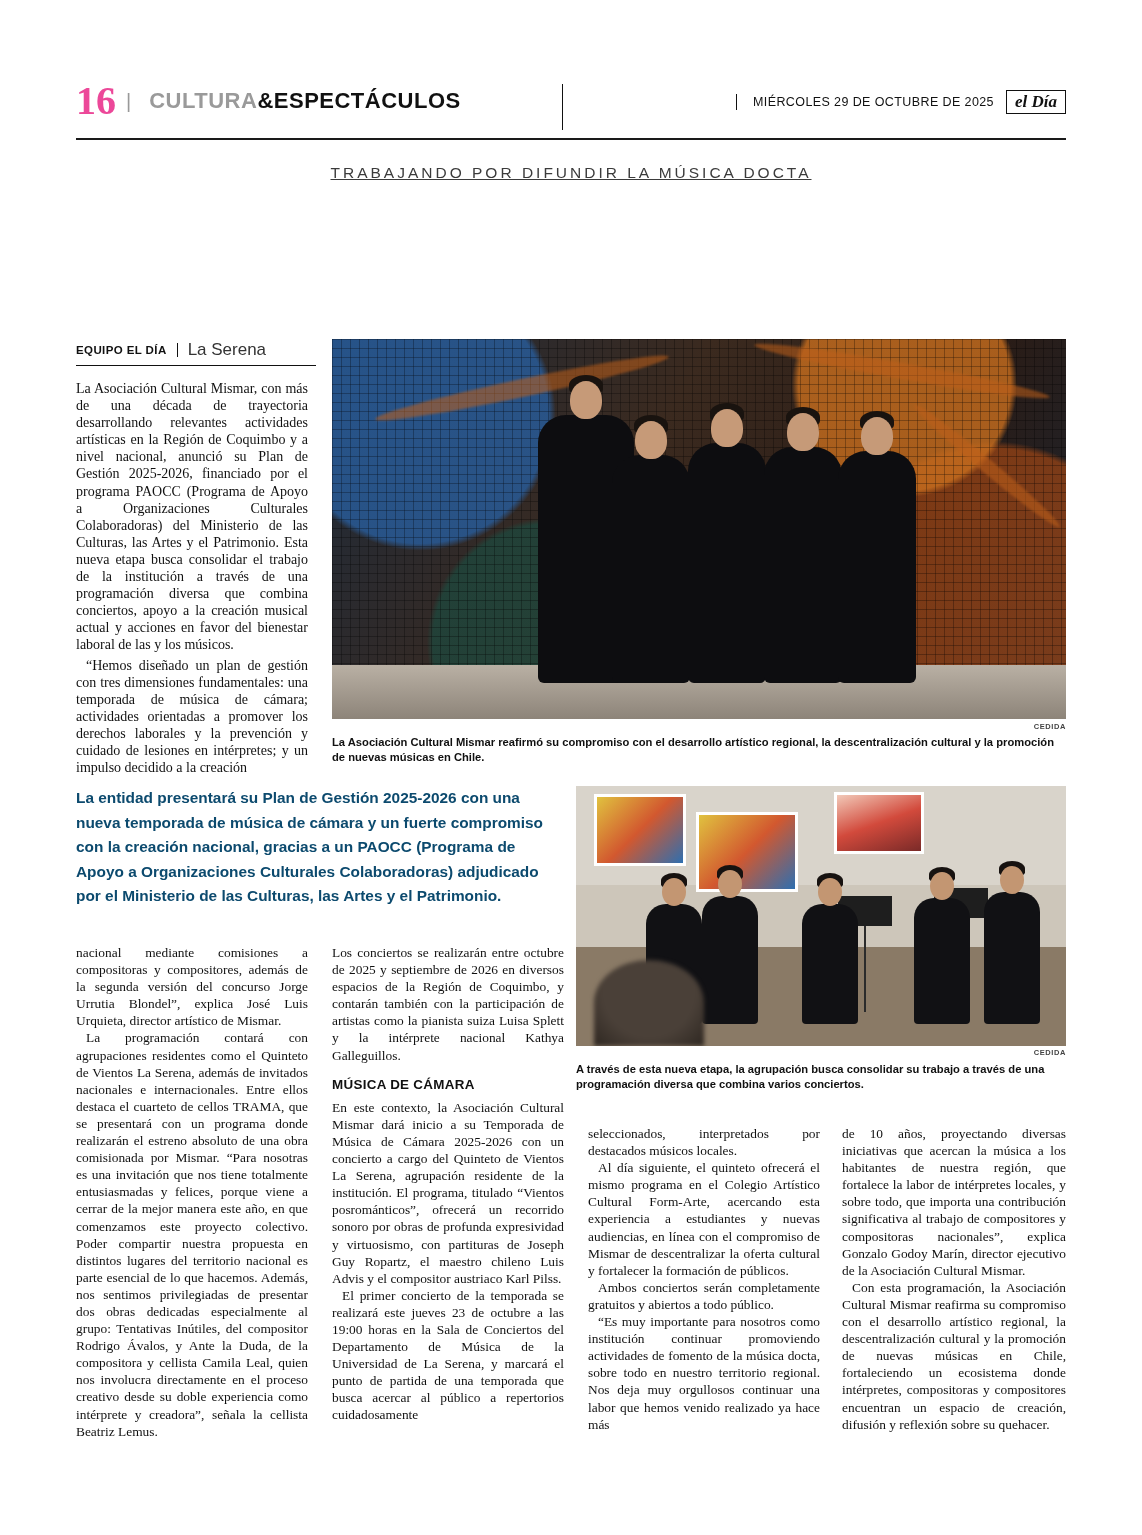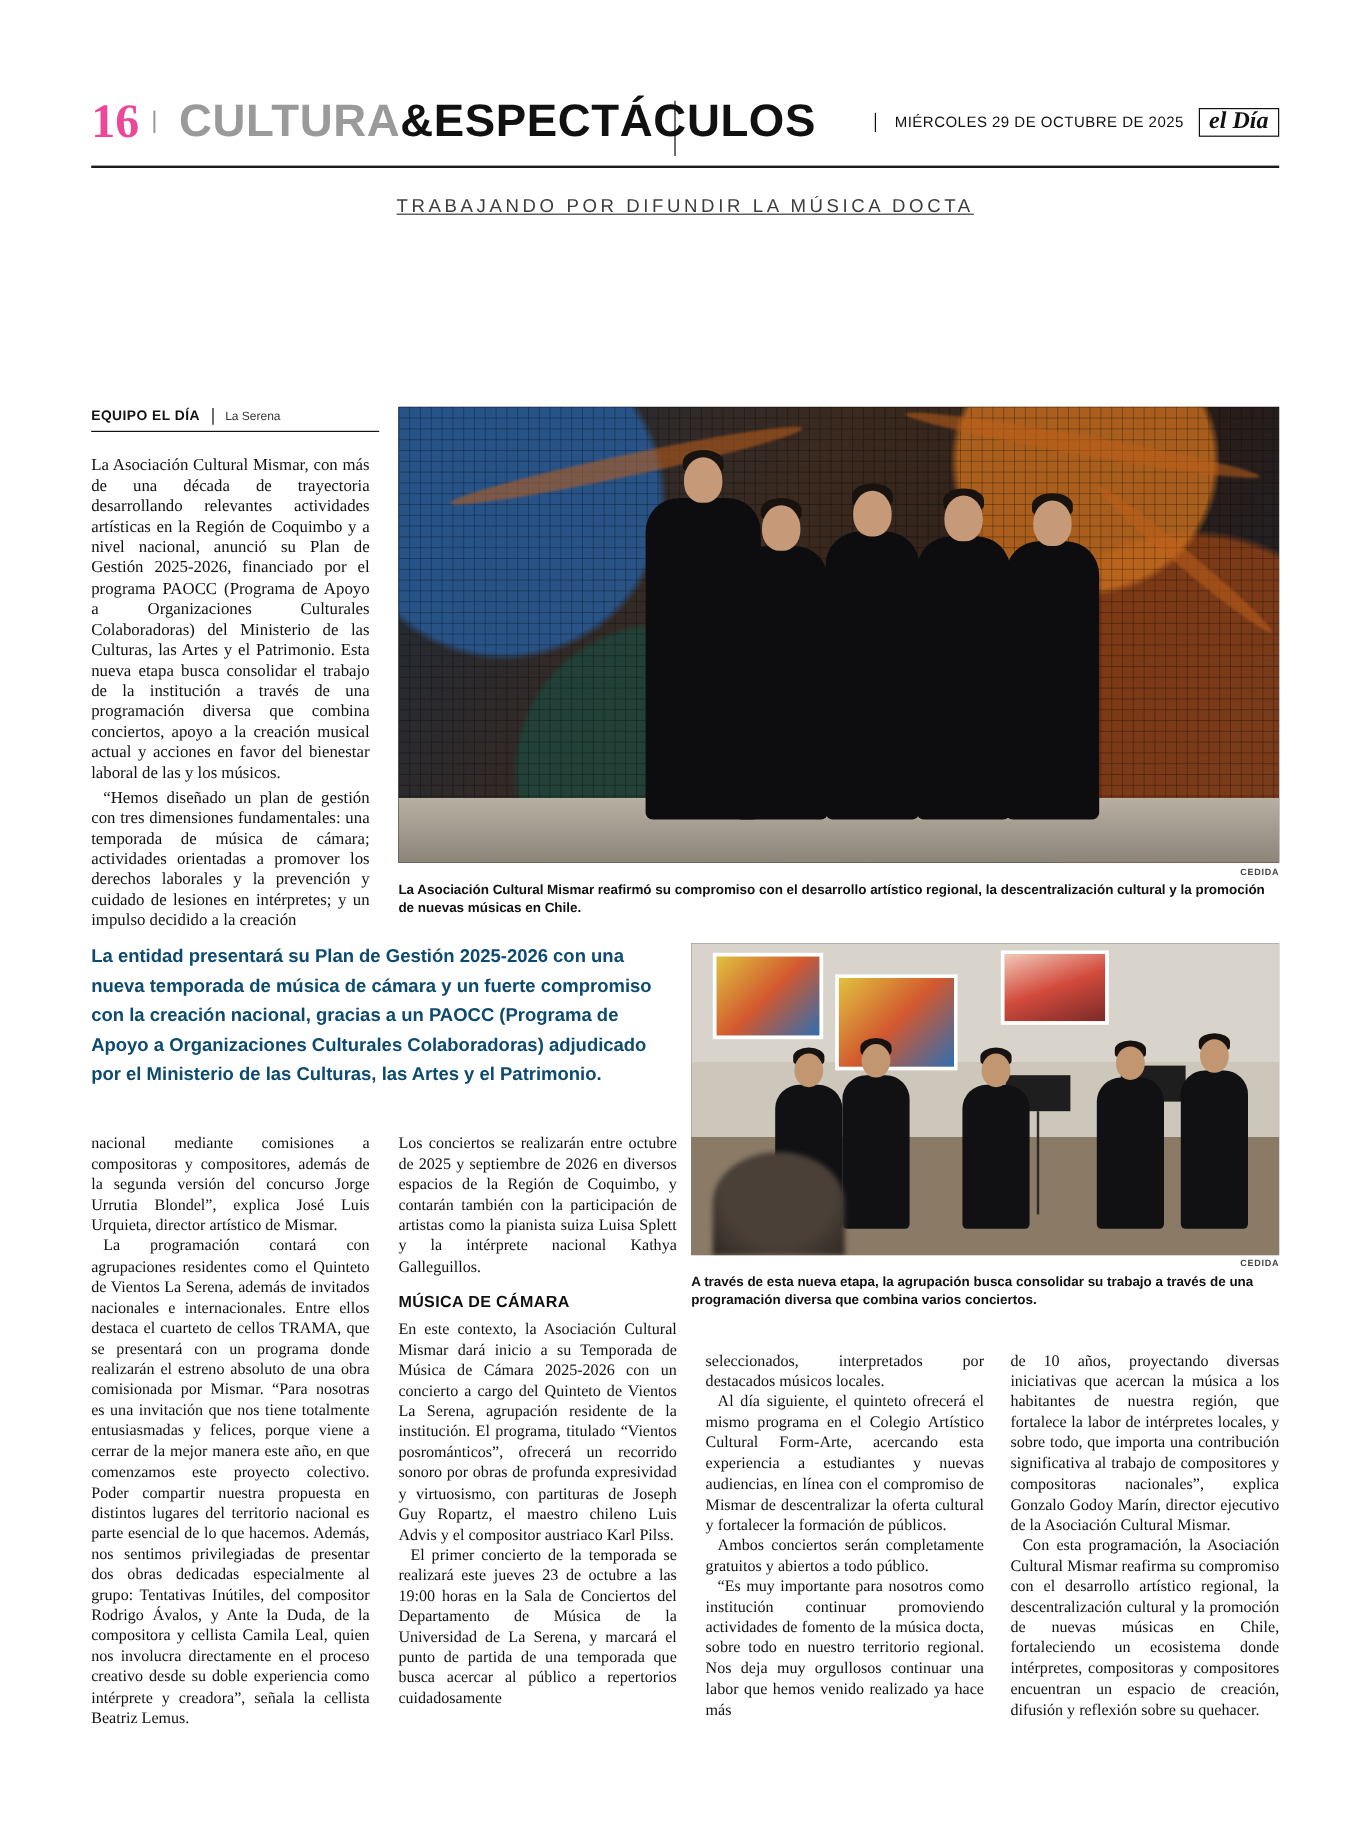--- a/index.html
+++ b/index.html
@@ -44,21 +44,21 @@
   }
   .page-sep {
     font-size: 20px;
     color: #999;
     line-height: 34px;
     margin-right: 18px;
   }
   .section-title {
     font-family: "Liberation Sans", sans-serif;
     font-weight: bold;
-    font-size: 38px;
+    font-size: 22px;
     letter-spacing: 0.5px;
     line-height: 34px;
     white-space: nowrap;
   }
   .section-title .cultura { color: #9a9a9a; }
   .section-title .amp { color: #111; }
   .section-title .espect { color: #111; }
 
   .masthead-right {
     margin-left: auto;
@@ -77,21 +77,21 @@
   .date-text {
     font-size: 12.5px;
     letter-spacing: 0.4px;
     color: #111;
     white-space: nowrap;
   }
   .logo-box {
     border: 1px solid #111;
     padding: 2px 8px 3px 8px;
     font-family: "Liberation Serif", serif;
-    font-size: 20px;
+    font-size: 17px;
     font-weight: bold;
     font-style: italic;
     line-height: 17px;
     color: #111;
   }
   .divider-vert {
     position: absolute;
     left: 562px;
     top: 84px;
     width: 1px;
@@ -153,21 +153,21 @@
     letter-spacing: 0.4px;
     color: #111;
   }
   .byline .bsep {
     width: 1px;
     height: 14px;
     background: #111;
     margin: 0 10px;
   }
   .byline .place {
-    font-size: 10px;
+    font-size: 17px;
     color: #333;
   }
 
   
   .col-left-top {
     position: absolute;
     left: 76px;
     top: 380px;
     width: 232px;
     font-family: "Liberation Serif", serif;

